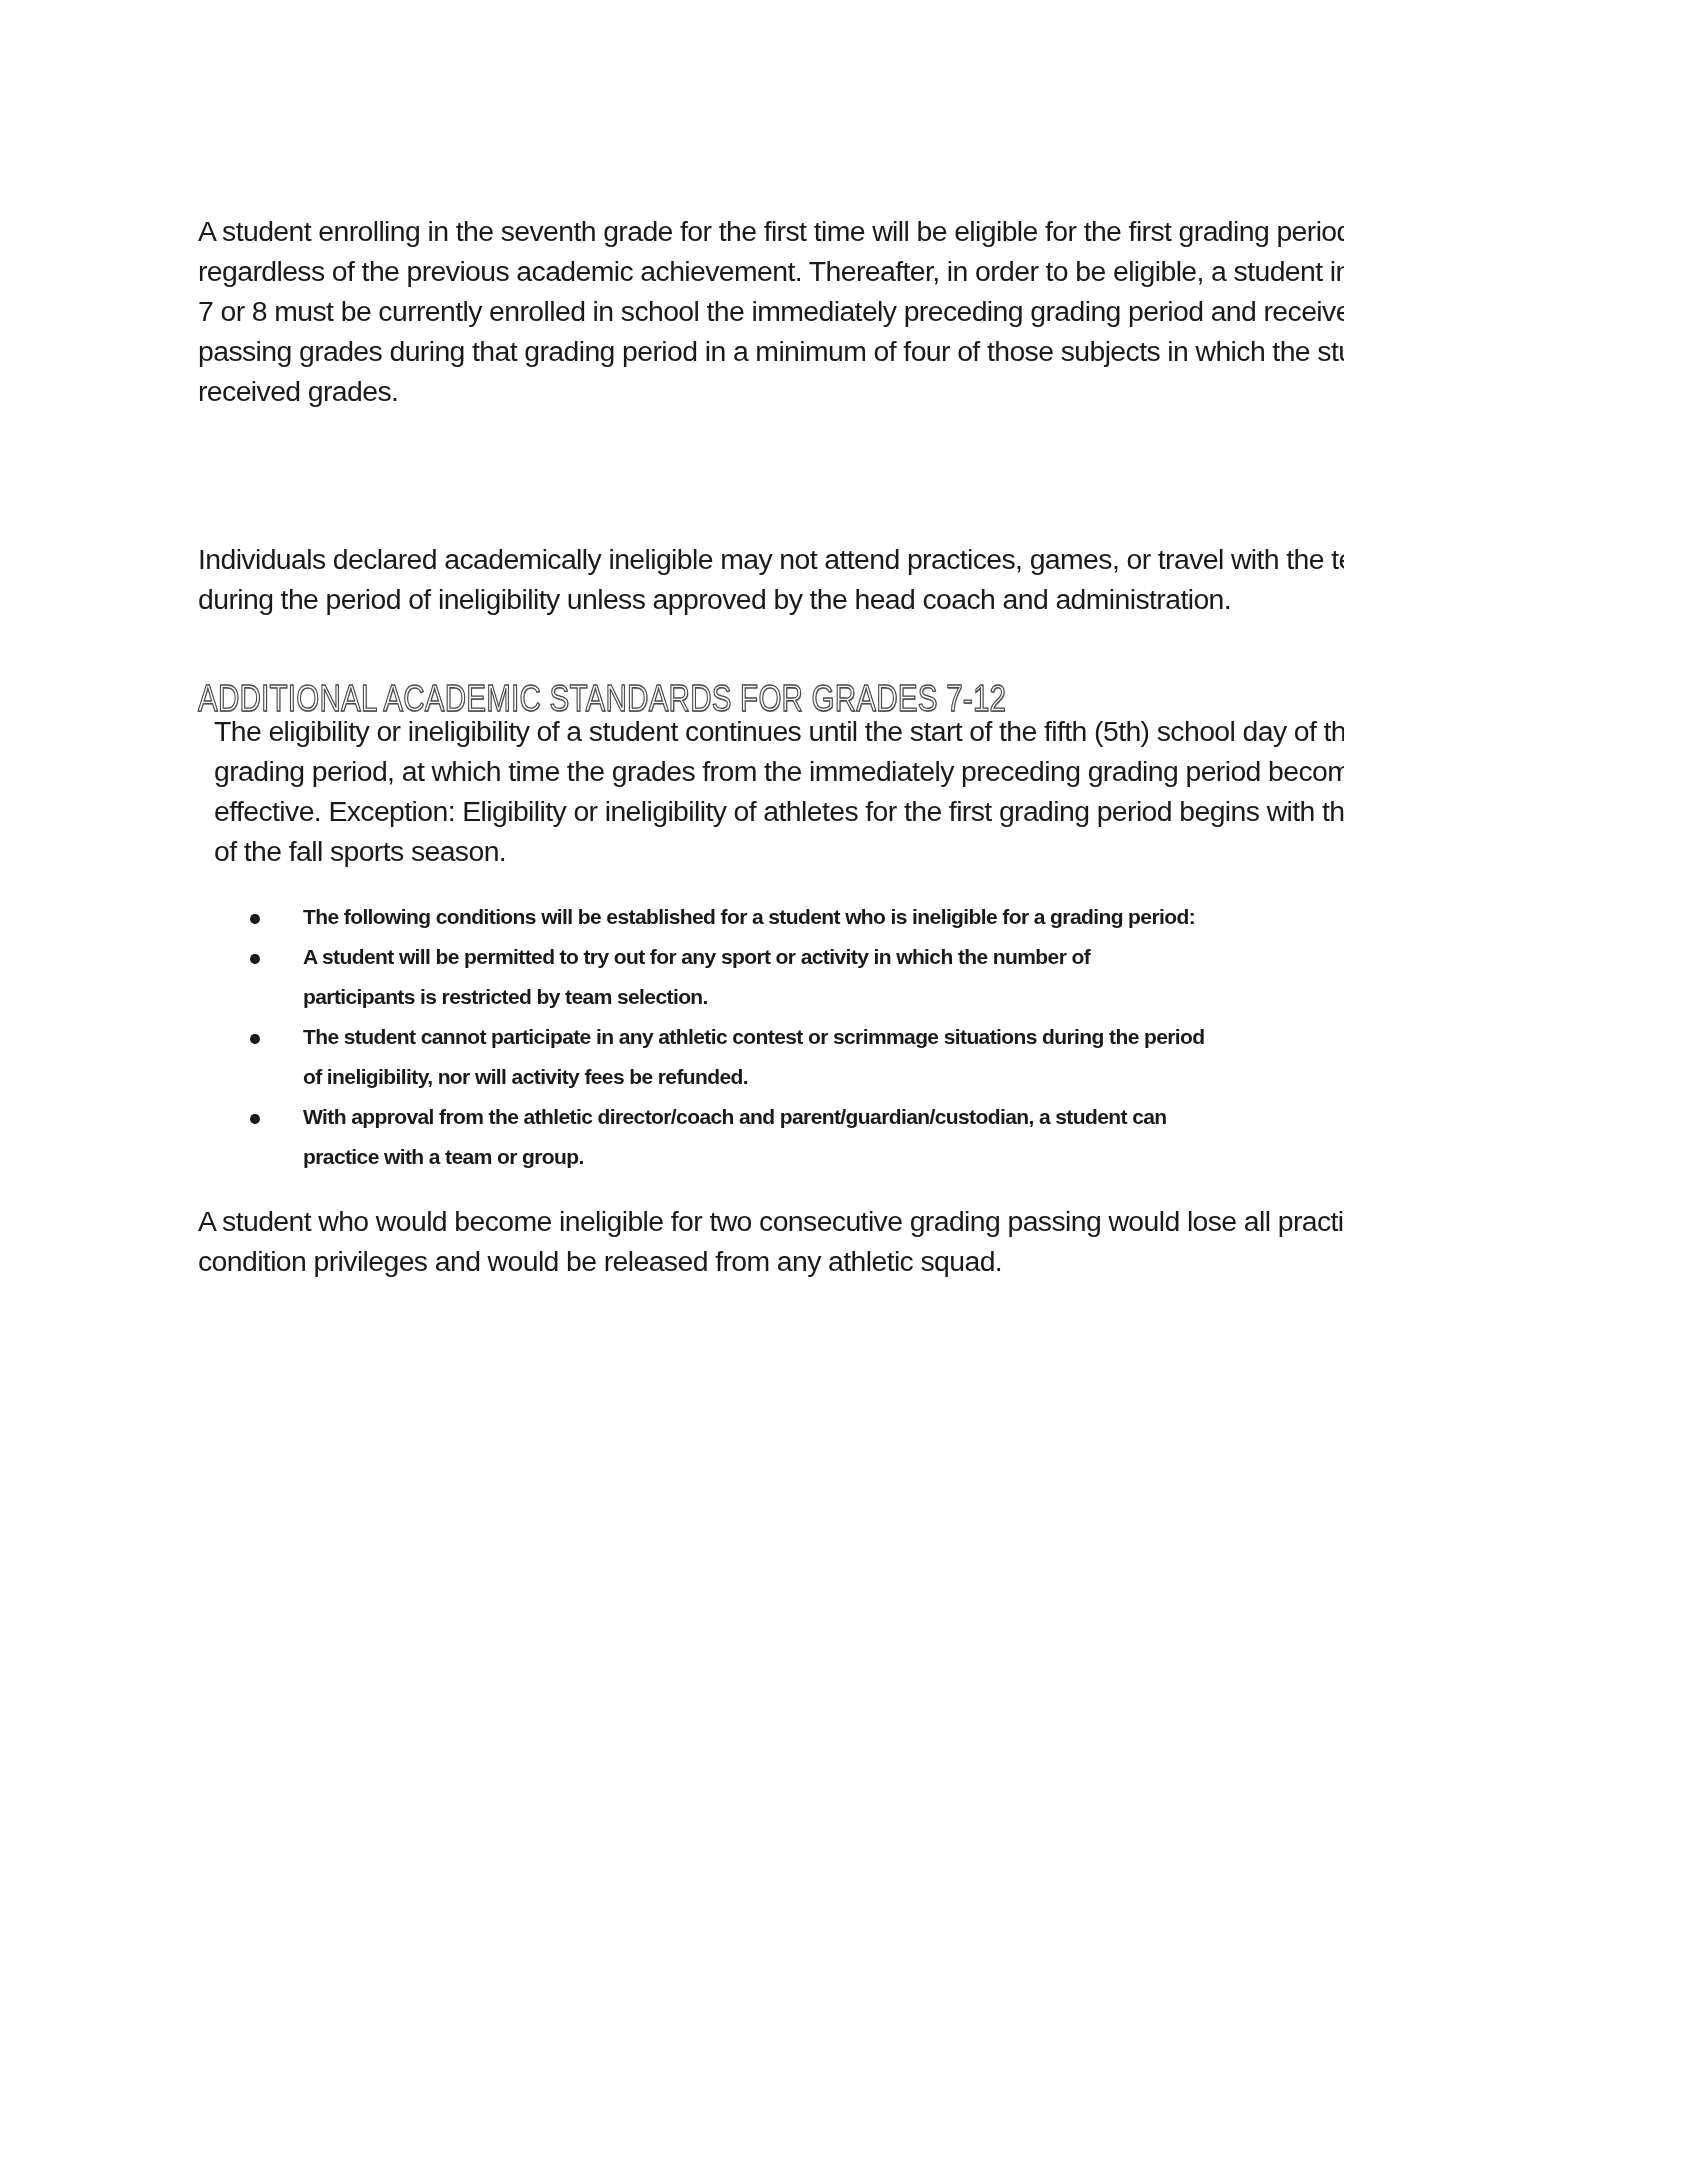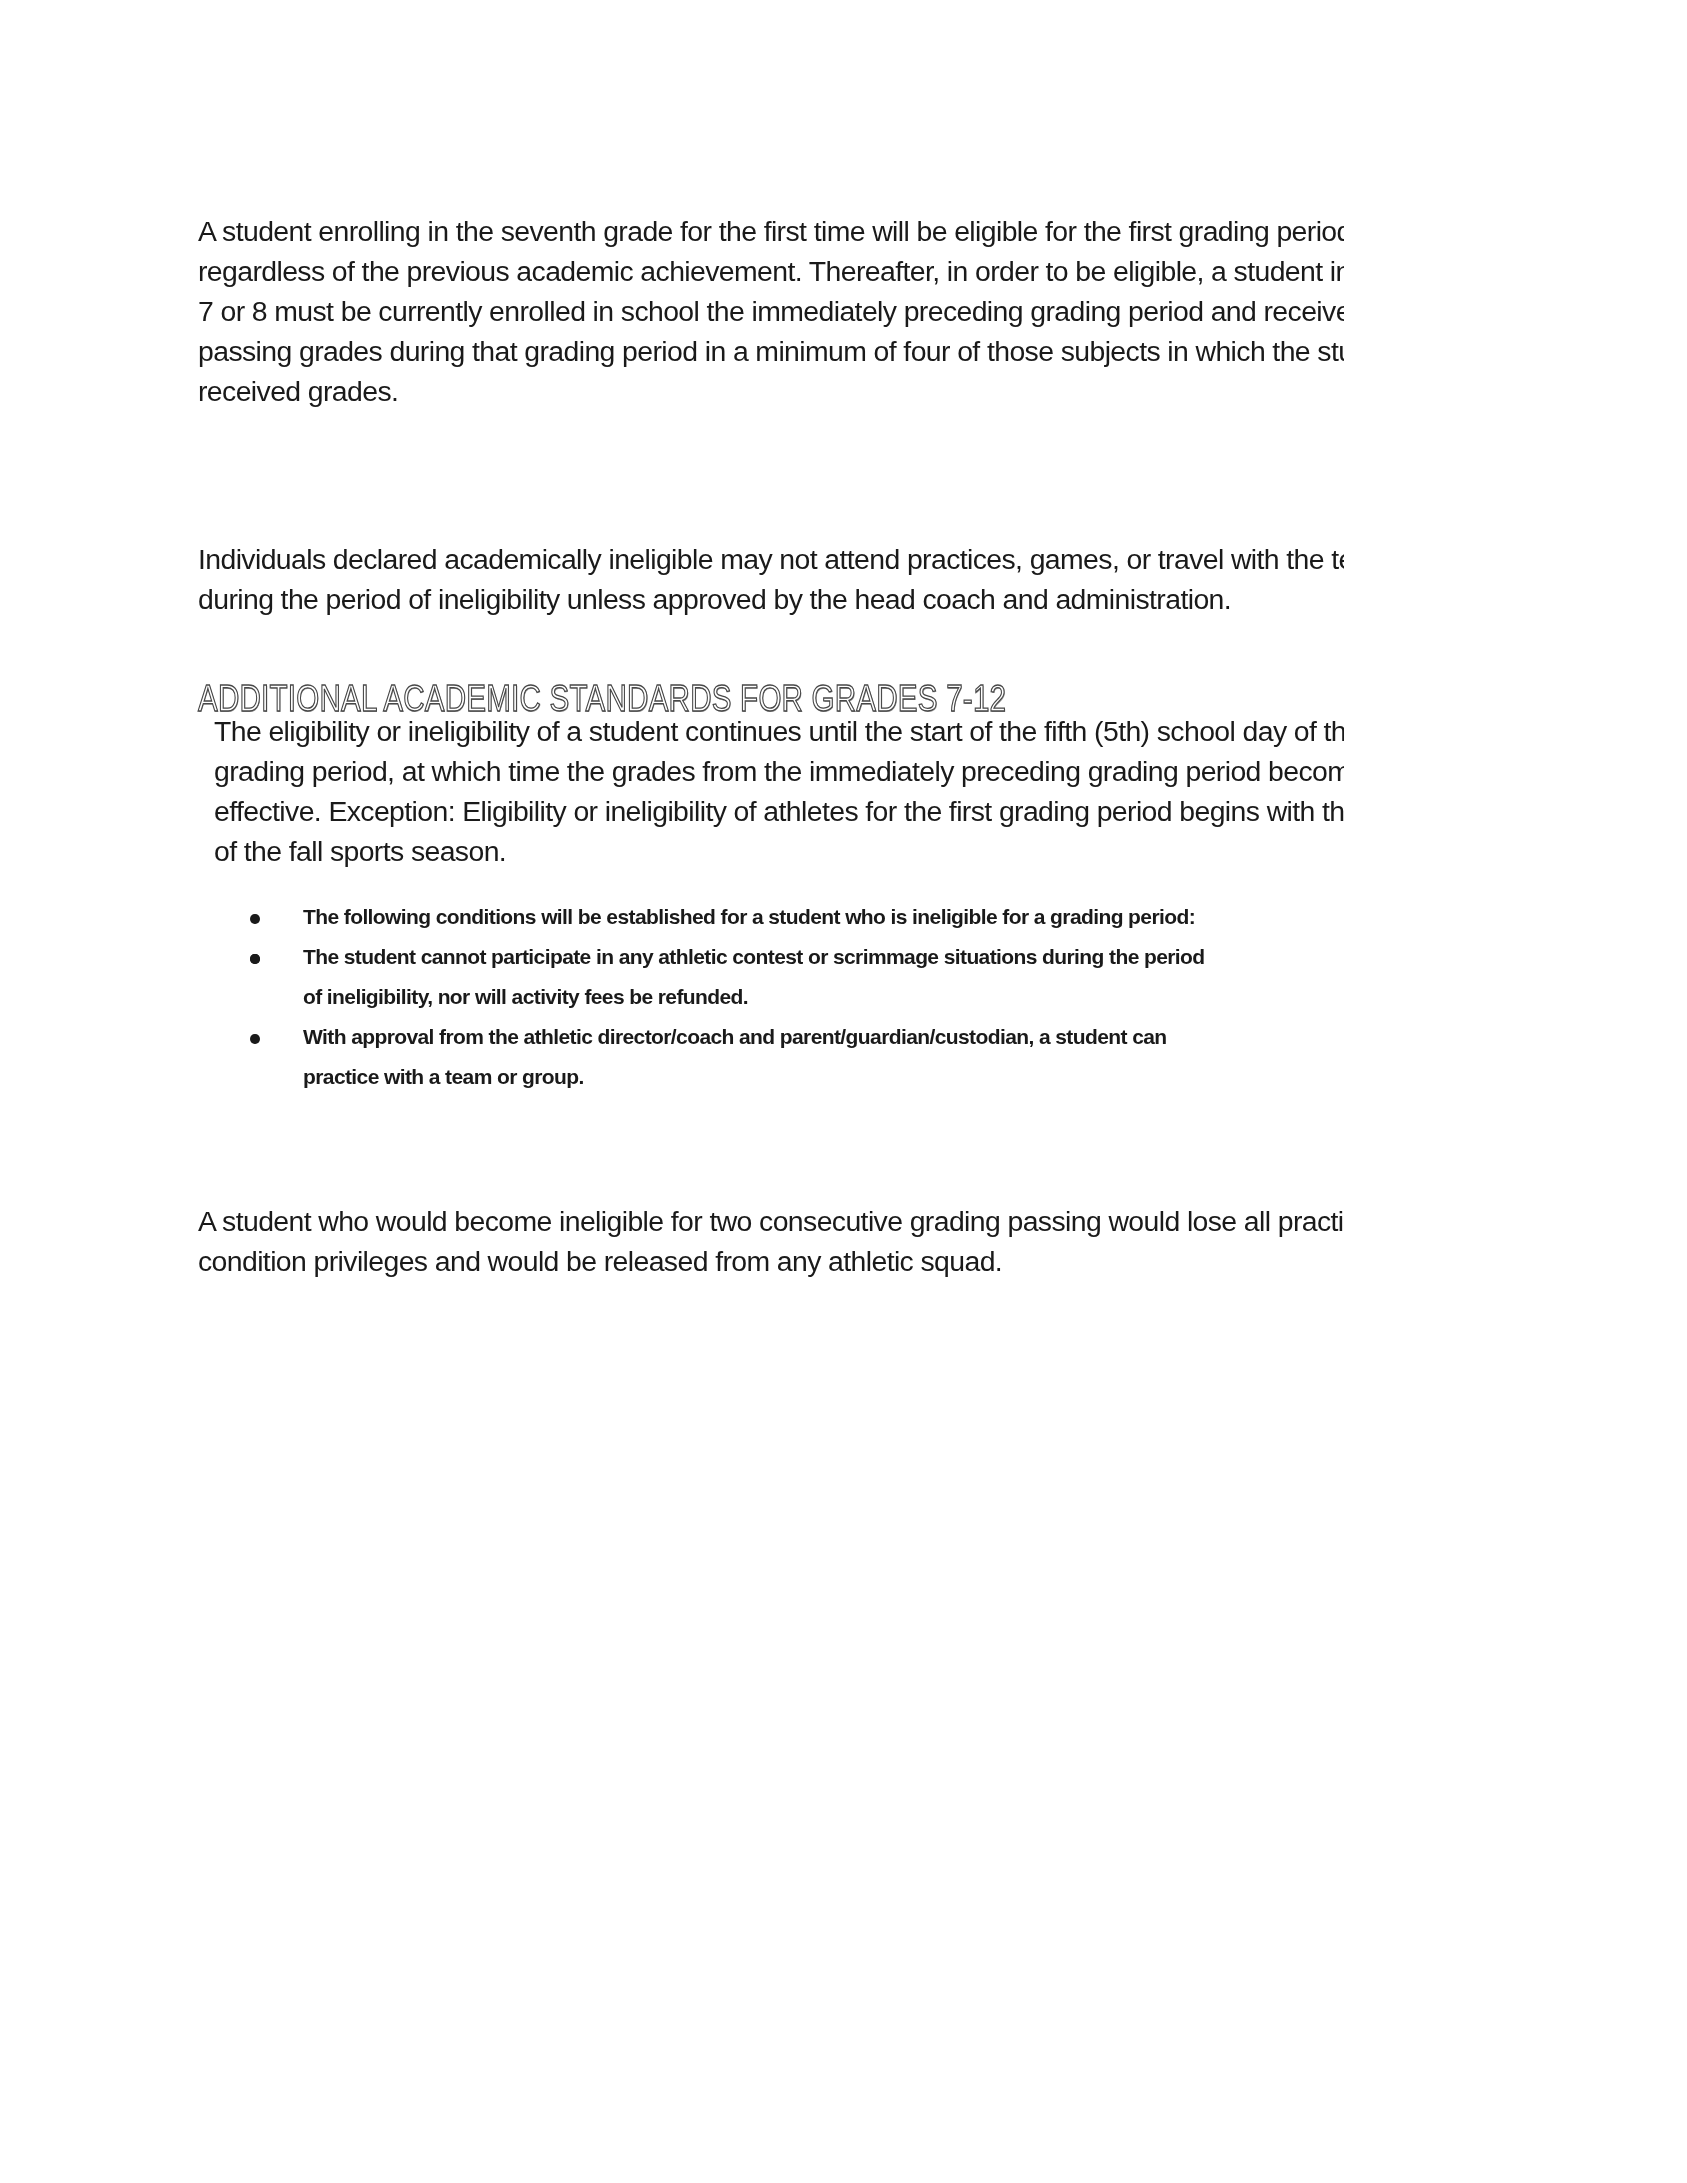--- a/index.html
+++ b/index.html
@@ -90,20 +90,22 @@
 effective. Exception: Eligibility or ineligibility of athletes for the first grading period begins with the start
 of the fall sports season.</div>
 
   <ul class="block bullet-list" style="top: 897px;">
     <li class="bullet-item">
       <span class="li-dot"></span>
       <span class="li-text">The following conditions will be established for a student who is ineligible for a grading period:</span>
     </li>
     <li class="bullet-item">
       <span class="li-dot"></span>
+      <span class="li-text">A student will be permitted to try out for any sport or activity in which the number of
+participants is restricted by team selection.</span>
     </li>
     <li class="bullet-item">
       <span class="li-dot"></span>
       <span class="li-text">The student cannot participate in any athletic contest or scrimmage situations during the period
 of ineligibility, nor will activity fees be refunded.</span>
     </li>
     <li class="bullet-item">
       <span class="li-dot"></span>
       <span class="li-text">With approval from the athletic director/coach and parent/guardian/custodian, a student can
 practice with a team or group.</span>

